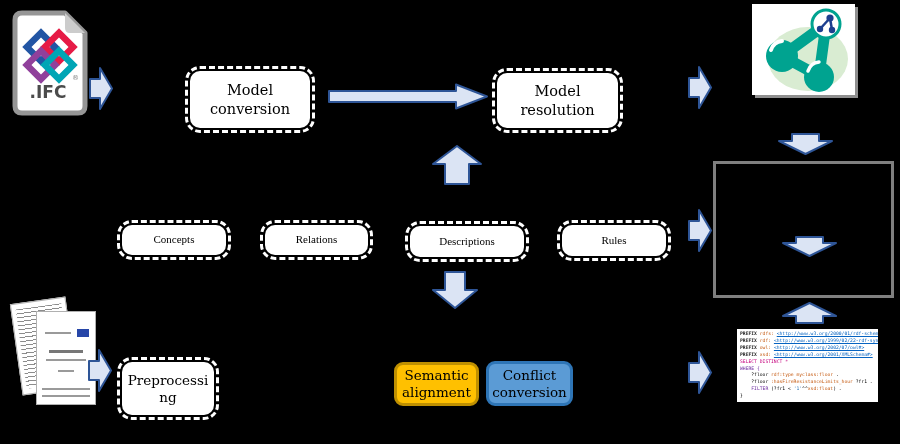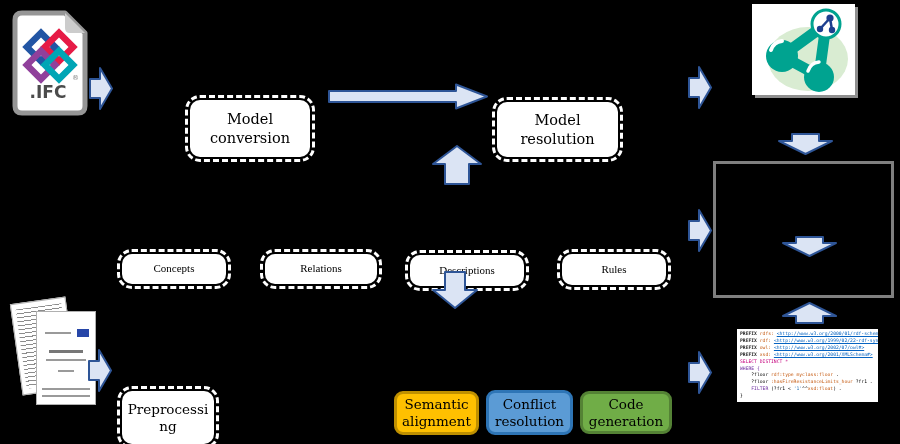--- a/index.html
+++ b/index.html
@@ -2,21 +2,21 @@
 <html><head>
 <meta charset="utf-8">
 <style>
   html,body{margin:0;padding:0;background:#000;}
   .stage{position:relative;width:900px;height:444px;background:#000;overflow:hidden;
          font-family:"DejaVu Serif",serif;}
   
   .node{position:absolute;background:#fff;color:#000;border-radius:10px;
         outline:3px dashed #fff;outline-offset:2px;
         display:flex;align-items:center;justify-content:center;text-align:center;
-        line-height:1.25;box-sizing:border-box;padding:2px 4px;margin-top:29px;}
+        line-height:1.25;box-sizing:border-box;padding:2px 4px;}
   .f14{font-size:14.5px;} .f13{font-size:11px;font-family:Liberation Serif, serif;} .f12{font-size:13.5px;}
   .wrapany{overflow-wrap:anywhere;}
   
   .solid{outline:none;border-radius:9px;}
   .orange{background:#FFC000;border:3px solid #BF9000;}
   .blue{background:#5B9BD5;border:3px solid #2E75B6;}
   .green{background:#70AD47;border:3px solid #548235;}
   .abs{position:absolute;}
   
   .arr polygon{fill:#dbe4f4;stroke:#2e5597;stroke-width:2;stroke-linejoin:round;}
@@ -111,21 +111,21 @@
     <polygon points="14,1 41,1 41,8 54,8 27.5,21 1,8 14,8"></polygon>
   </svg>
 
   <div class="outbox">
     <svg class="abs arr" style="left:66px;top:72px" width="55" height="21" viewBox="0 0 55 21">
       <polygon points="14,1 41,1 41,7 54,7 27.5,20 1,7 14,7"></polygon>
     </svg>
   </div>
 
   <div class="node f13" style="left:122px;top:225px;width:104px;height:30px">Concepts</div>
-  <div class="node f13" style="left:265px;top:225px;width:112px;height:30px">Relations</div>
+  <div class="node f13" style="left:265px;top:225px;width:103px;height:30px">Relations</div>
   <div class="node f13" style="left:410px;top:226px;width:114px;height:31px">Descriptions</div>
   <div class="node f13" style="left:562px;top:225px;width:104px;height:31px">Rules</div>
 
   <svg class="abs arr" style="left:432px;top:145px" width="50" height="40" viewBox="0 0 50 40">
     <polygon points="25,1 49,19 37,19 37,39 13,39 13,19 1,19"></polygon>
   </svg>
 
   <svg class="abs arr" style="left:432px;top:271px" width="46" height="38" viewBox="0 0 46 38">
     <polygon points="1,19 13,19 13,1 33,1 33,19 45,19 23,37"></polygon>
   </svg>
@@ -148,22 +148,21 @@
       <div class="bar" style="left:5px;bottom:7px;width:48px;height:2px;"></div>
     </div>
   </div>
 
   <svg class="abs arr" style="left:88px;top:348px" width="24" height="45" viewBox="0 0 24 45">
     <polygon points="1,13 11,13 11,2 23,22.5 11,43 11,32 1,32"></polygon>
   </svg>
 
   <div class="node f12 wrapany" style="left:122px;top:362px;width:92px;height:53px">Preprocessing</div>
   <div class="node solid orange f12" style="left:394px;top:362px;width:85px;height:44px">Semantic alignment</div>
-  <div class="node solid blue f12" style="left:486px;top:361px;width:87px;height:45px">Conflict resolution</div>
-  <div class="node solid green f12" style="left:580px;top:362px;width:92px;height:43px">Code generation</div>
+  <div class="node solid blue f12" style="left:486px;top:361px;width:87px;height:45px">Conflict conversion</div>
 
   <svg class="abs arr" style="left:688px;top:350px" width="24" height="45" viewBox="0 0 24 45">
     <polygon points="1,13 11,13 11,2 23,22.5 11,43 11,32 1,32"></polygon>
   </svg>
 
   <svg class="abs arr" style="left:782px;top:302px" width="55" height="22" viewBox="0 0 55 22">
     <polygon points="27.5,1 54,14 41,14 41,21 14,21 14,14 1,14"></polygon>
   </svg>
 
   <div class="sparql">

